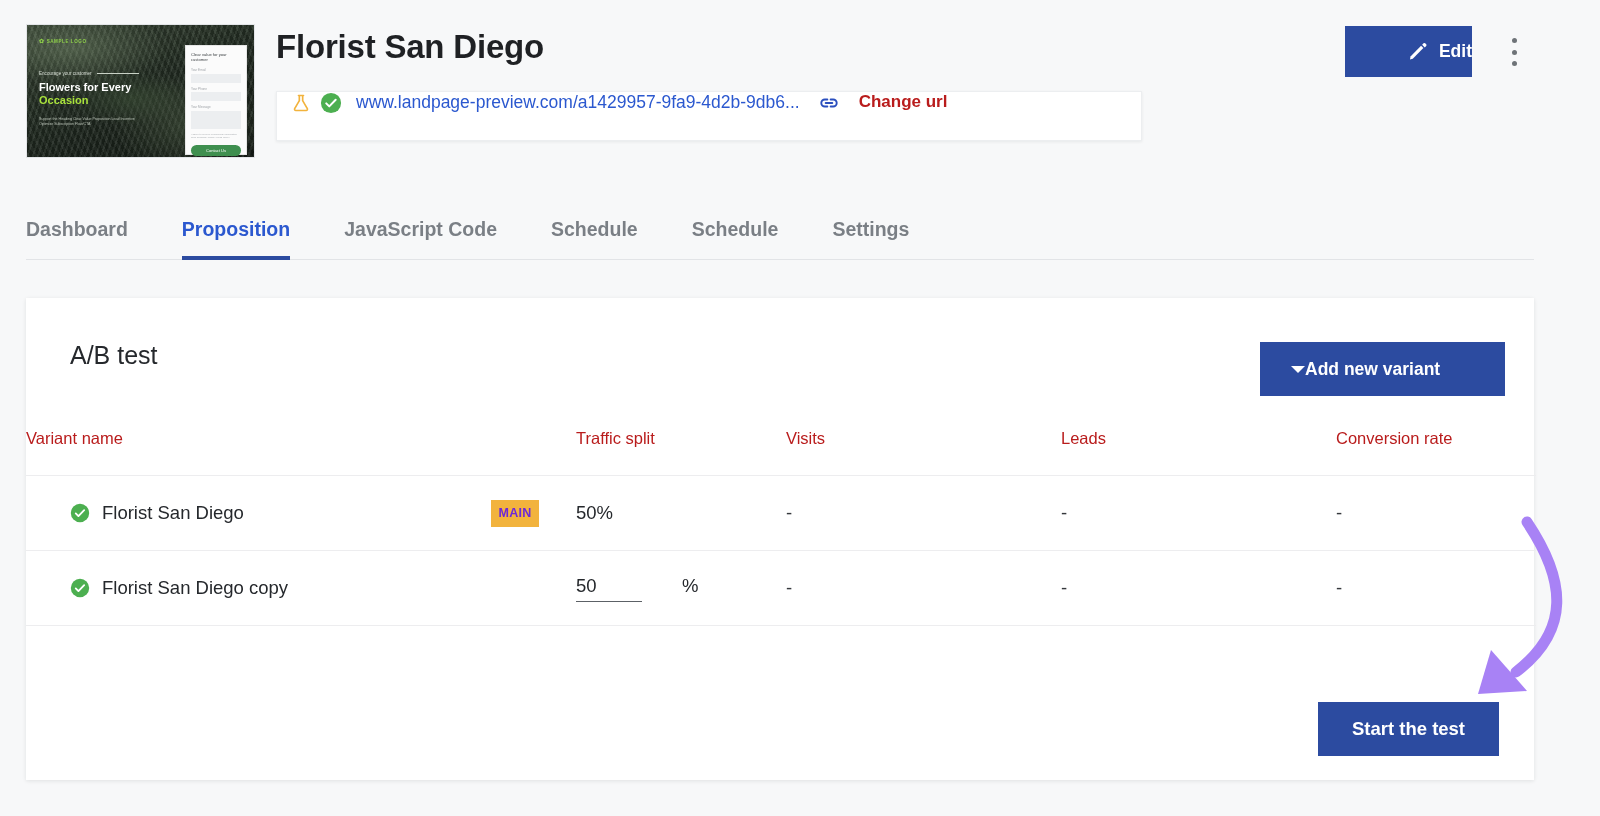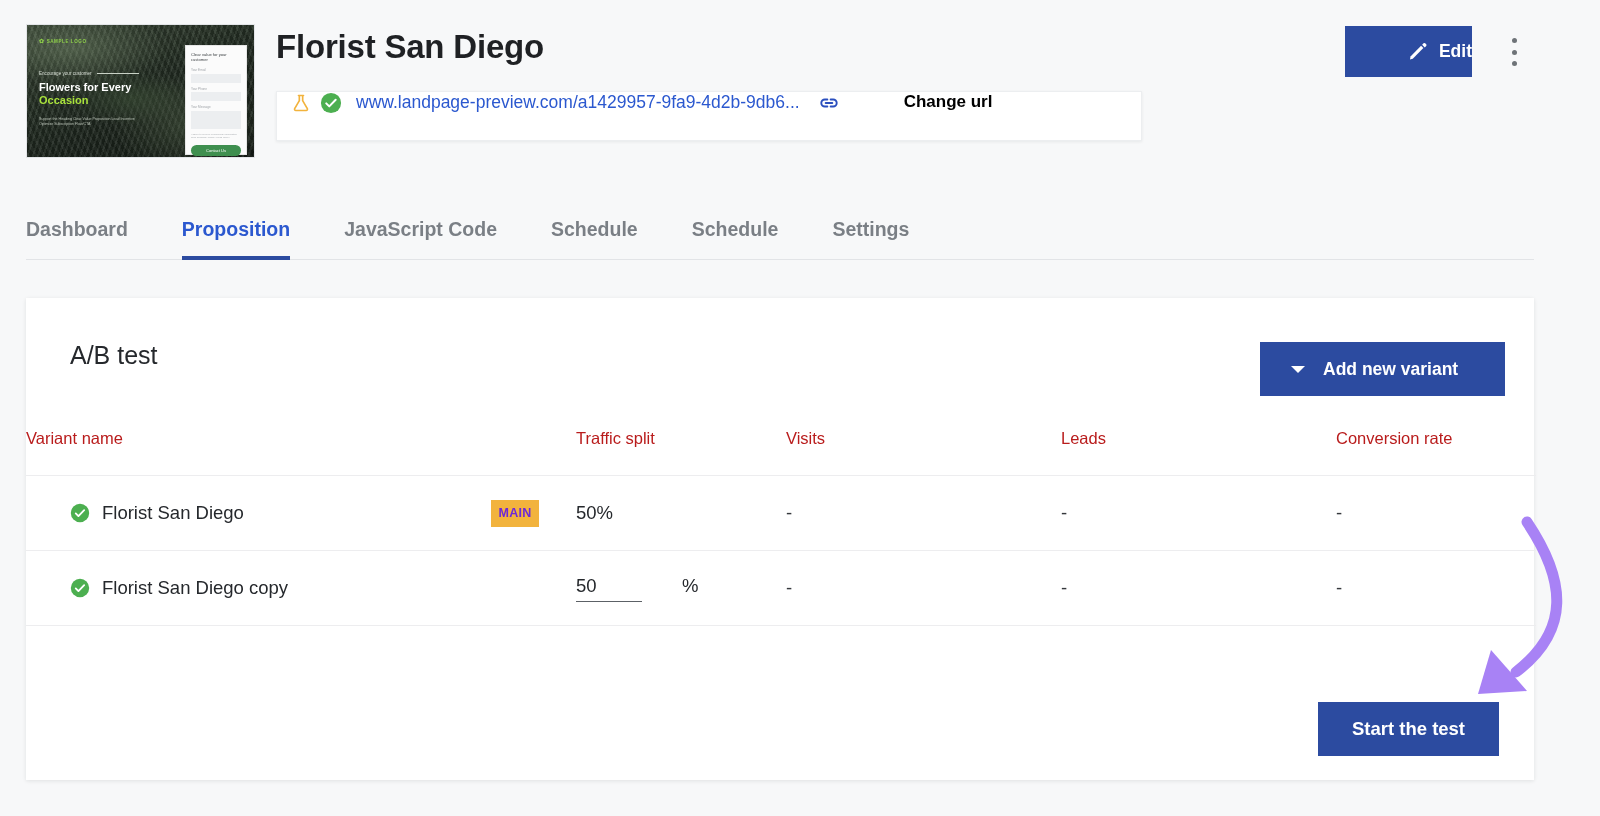--- a/index.html
+++ b/index.html
@@ -87,21 +87,21 @@
   }
   .flask-icon { margin-left: 14px; width: 20px; height: 22px; flex: none; }
   .ok-icon { margin-left: 9px; width: 22px; height: 22px; flex: none; }
   .url-text {
     margin-left: 14px; font-size: 17.5px; color: #2b58cf;
     white-space: nowrap; overflow: hidden; text-overflow: clip;
     max-width: 546px;
   }
   .link-icon { margin-left: 18px; width: 22px; height: 22px; flex: none; }
   .change-url {
-    margin-left: 64px; font-size: 17px; font-weight: bold; color: #000000;
+    margin-left: 19px; font-size: 17px; font-weight: bold; color: #b91c1c;
     white-space: nowrap;
   }
 
   .edit-btn {
     position: absolute; left: 1345px; top: 26px;
     width: 127px; height: 51px;
     background: #2c4ba0; border: none;
     display: flex; align-items: center; justify-content: flex-end; gap: 11px;
     cursor: pointer;
   }
@@ -139,21 +139,21 @@
     box-shadow: 0 1px 4px rgba(22,26,32,.10);
   }
   .card-title {
     position: absolute; left: 44px; top: 43px;
     font-size: 25px; color: #25282c;
   }
   .add-variant {
     position: absolute; right: 29px; top: 44px;
     width: 245px; height: 54px;
     background: #2c4ba0; border: none; cursor: pointer;
-    display: flex; align-items: center; gap: 18px; padding-left: 31px;
+    display: flex; align-items: center; padding-left: 31px;
   }
   .add-variant .label { font-size: 17.5px; font-weight: bold; color: #fff; white-space: nowrap; }
   .caret { width: 0; height: 0; border-left: 7px solid transparent; border-right: 7px solid transparent; border-top: 7px solid #fff; }
 
   table.variants {
     position: absolute; left: 0; top: 131px;
     width: 1508px; border-collapse: collapse; table-layout: fixed;
   }
   table.variants th, table.variants td { text-align: left; }
   table.variants th {

